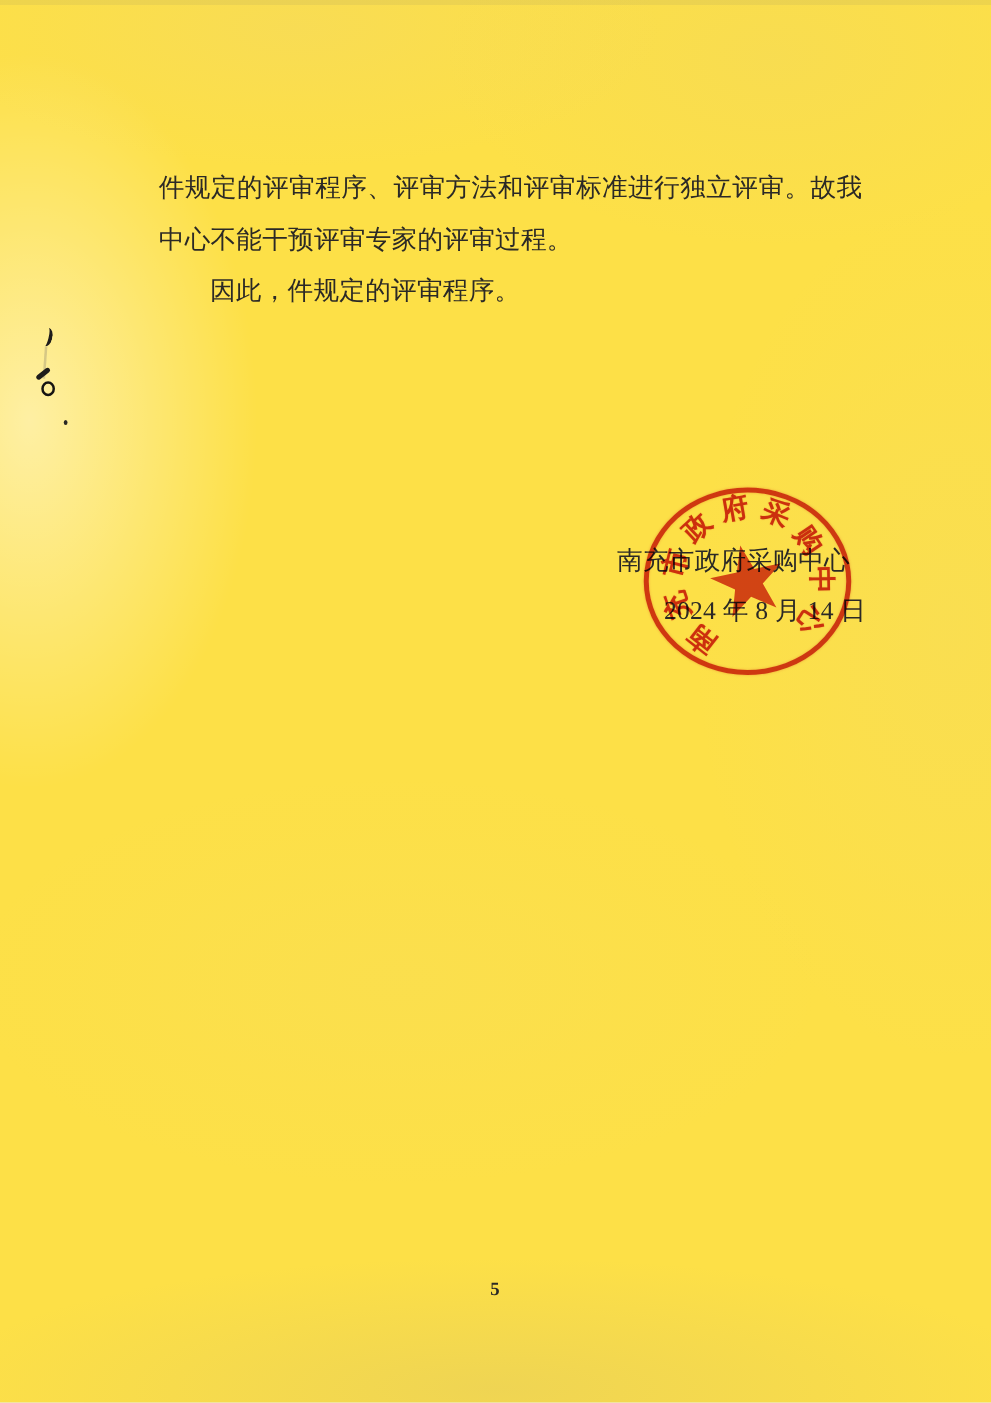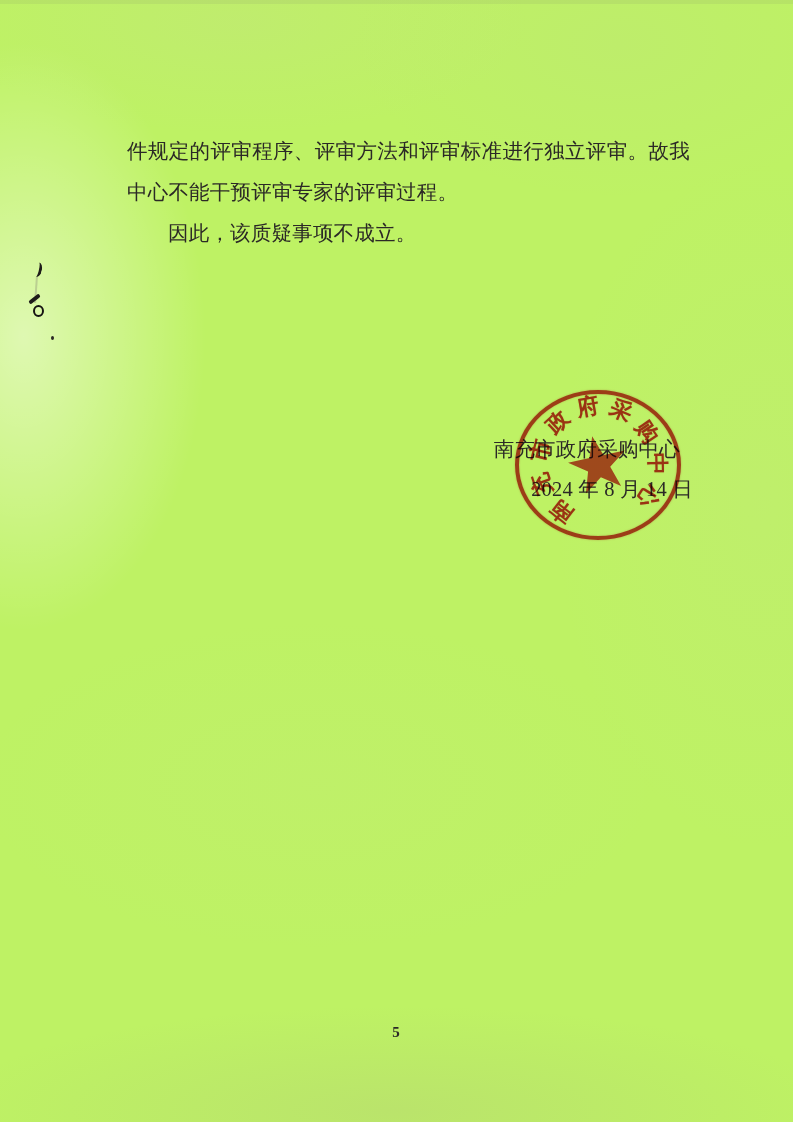--- a/index.html
+++ b/index.html
@@ -5,21 +5,21 @@
   html, body { margin: 0; padding: 0; }
   body {
     font-family: "Liberation Serif", serif;
     background: #dddddd;
   }
   .page {
     position: relative;
     width: 793px;
     height: 1122px;
     margin: 0 auto;
-    background: #bef264;
+    background: #fde047;
     overflow: hidden;
   }
   
   .page::before {
     content: "";
     position: absolute;
     inset: 0;
     pointer-events: none;
     background:
       radial-gradient(ellipse 420px 160px at 30% 2%,  rgba(205,185,198,0.10), transparent 70%),
@@ -154,21 +154,21 @@
 <div class="page">
 
   <div class="mark mark-comma"></div>
   <div class="mark mark-streak"></div>
   <div class="mark mark-slash"></div>
   <div class="mark mark-ring"></div>
   <div class="mark mark-dot"></div>
 
   <div class="body-text">
     <p>件规定的评审程序、评审方法和评审标准进行独立评审。故我中心不能干预评审专家的评审过程。</p>
-    <p class="indent">因此，该质疑事项不成立。</p>
+    <p class="indent">因此，件规定的评审程序。</p>
   </div>
 
   <div class="signature-block">
     <div class="sig-name">南充市政府采购中心</div>
     <div class="sig-date">2024 年 8 月 14 日</div>
   </div>
 
   <div class="seal">
     <div class="seal-ring"></div>
     <div class="seal-arc">

